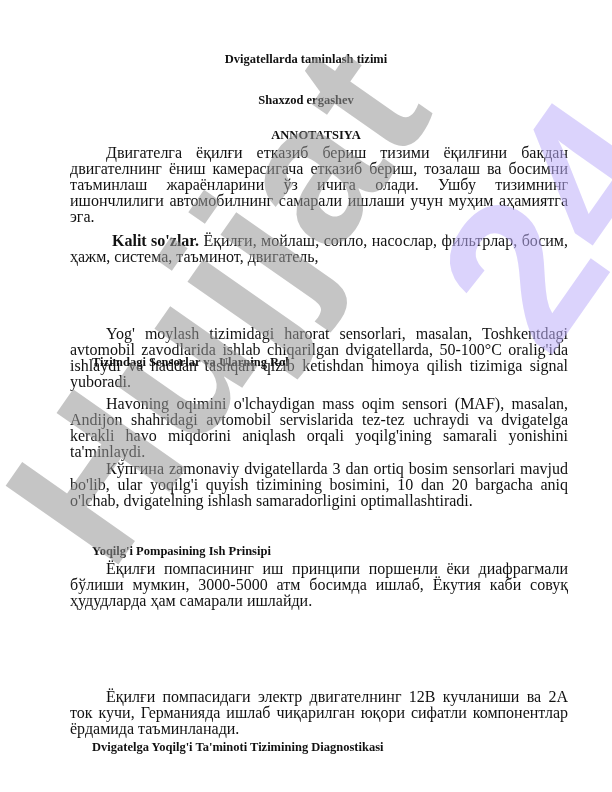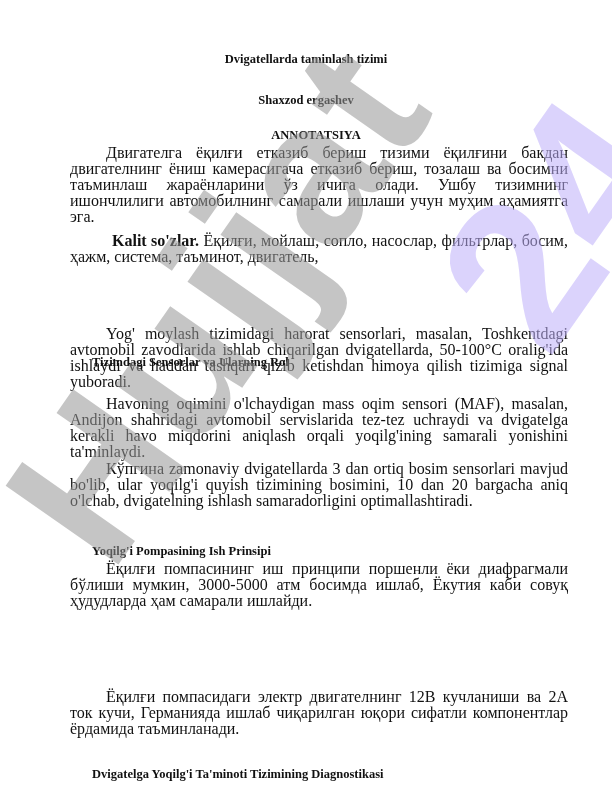--- a/index.html
+++ b/index.html
@@ -64,17 +64,17 @@
   </div>
 
   <div class="heading" style="top:544px;">Yoqilg'i Pompasining Ish Prinsipi</div>
   <div class="para" style="top:561px;">
     <span class="indent"></span><span>Ёқилғи помпасининг иш принципи поршенли ёки диафрагмали бўлиши мумкин, 3000-5000 атм босимда ишлаб, Ёкутия каби совуқ ҳудудларда ҳам самарали ишлайди.</span>
   </div>
   <div class="para" style="top:689px;">
     <span class="indent"></span><span>Ёқилғи помпасидаги электр двигателнинг 12В кучланиши ва 2А ток кучи, Германияда ишлаб чиқарилган юқори сифатли компонентлар ёрдамида таъминланади.</span>
   </div>
 
-  <div class="heading" style="top:767px;text-align:right;">Dvigatelga Yoqilg'i Ta'minoti Tizimining Diagnostikasi</div>
+  <div class="heading" style="top:740px;text-align:right;">Dvigatelga Yoqilg'i Ta'minoti Tizimining Diagnostikasi</div>
 
   <div class="wm wm-gray">Hujjat</div>
   <div class="wm wm-violet">24</div>
 </div>
 
 </body></html>

